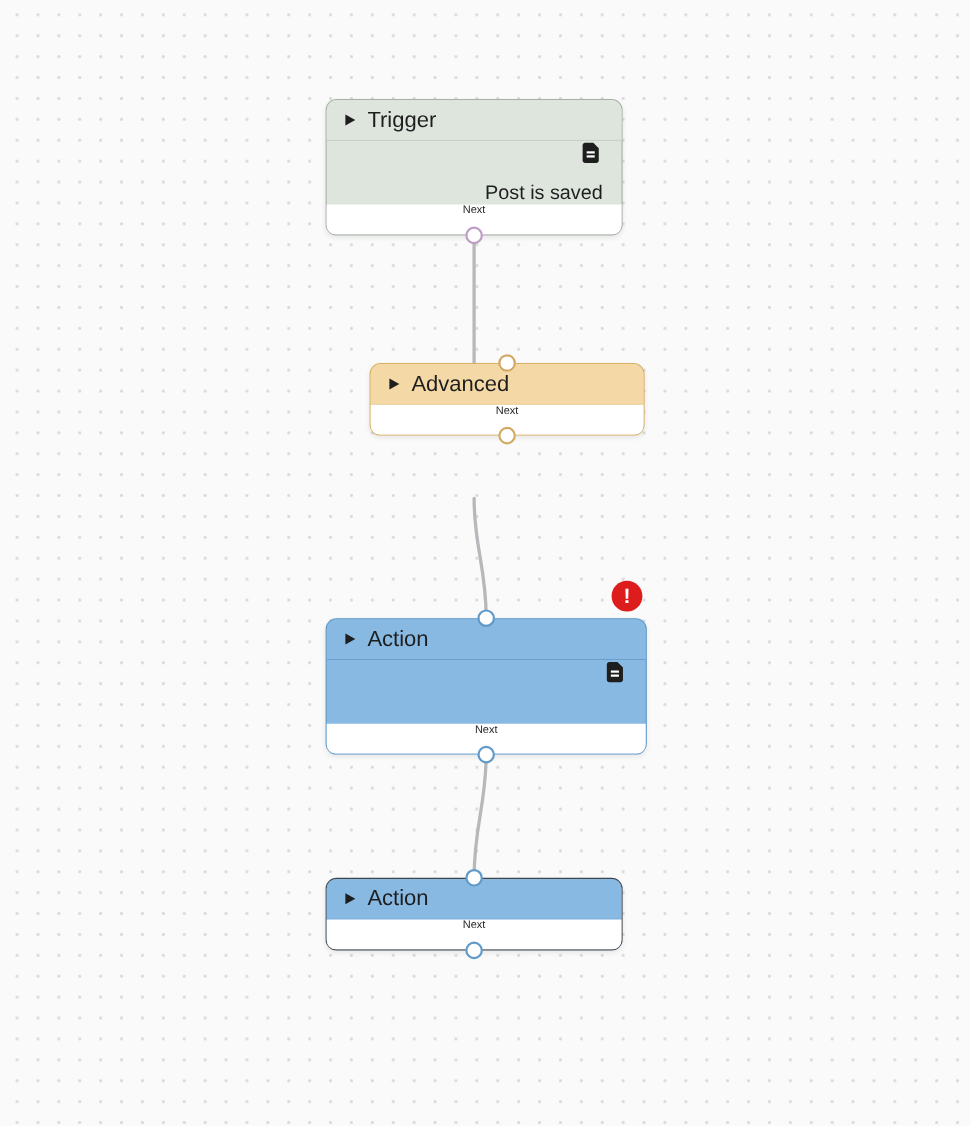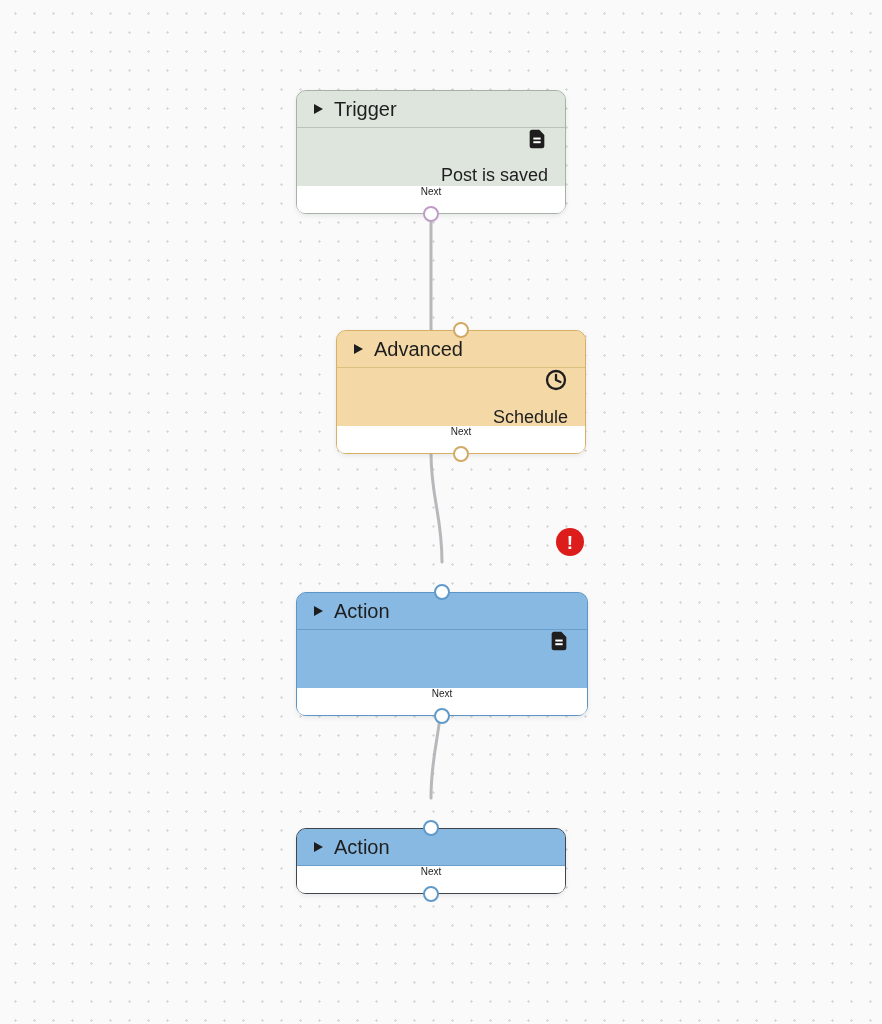--- a/index.html
+++ b/index.html
@@ -69,21 +69,21 @@
     border-bottom-right-radius: 8px;
     font-size: 10px;
     color: #1e1e1e;
   }
 
   
   .node--trigger   { background: #dde5dd; border-color: #a8b1a8; }
   .node--trigger   .node__header { border-bottom-color: #b9c2b9; background: #dde5dd; }
   .node--advanced  { background: #f4d9a6; border-color: #d7b065; }
   .node--advanced  .node__header { border-bottom-color: #ddbf80; background: #f4d9a6; }
-  .node--action    { background: #88b9e2; border-color: #5d96c6; margin-top: 30px; }
+  .node--action    { background: #88b9e2; border-color: #5d96c6; }
   .node--action    .node__header { border-bottom-color: #699ecd; background: #88b9e2; }
   .node--selected  { border-color: #41464e; }
 
   .tri {
     width: 0; height: 0;
     border-left: 9px solid #1e1e1e;
     border-top: 5.5px solid transparent;
     border-bottom: 5.5px solid transparent;
   }
 
@@ -149,29 +149,20 @@
       <span>Next</span>
     </div>
     <span class="handle handle--bottom handle--mauve"></span>
   </div>
 
   <div class="node node--advanced" style="left:288px; top:330px; width:250px;margin-left:48px;">
     <div class="node__header">
       <span class="tri"></span>
       <span>Advanced</span>
     </div>
-    <div class="node__body">
-      <span class="body-icon">
-        <svg width="24" height="24" viewBox="0 0 24 24">
-          <circle cx="12" cy="12" r="9" fill="none" stroke="#1e1e1e" stroke-width="2.3"></circle>
-          <path d="M12 6.8 V12 L16.4 14" fill="none" stroke="#1e1e1e" stroke-width="2.3" stroke-linecap="round" stroke-linejoin="round"></path>
-        </svg>
-      </span>
-      <span>Schedule</span>
-    </div>
     <div class="node__footer">
       <span>Next</span>
     </div>
     <span class="handle handle--top handle--tan"></span>
     <span class="handle handle--bottom handle--tan"></span>
   </div>
 
   <div class="node node--action" style="left:296px; top:562px; width:292px;">
     <div class="node__header">
       <span class="tri"></span>

